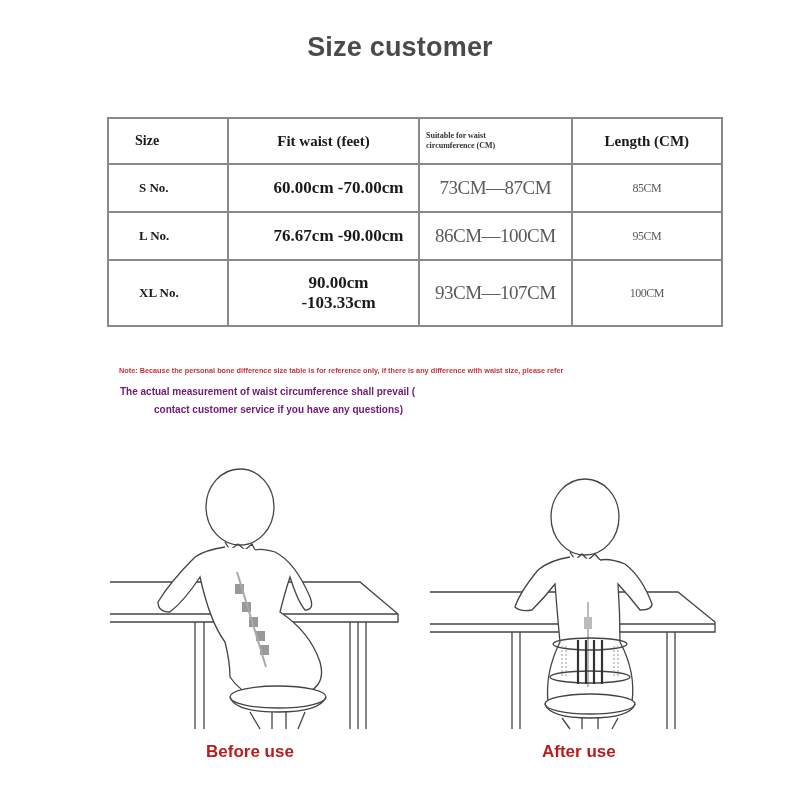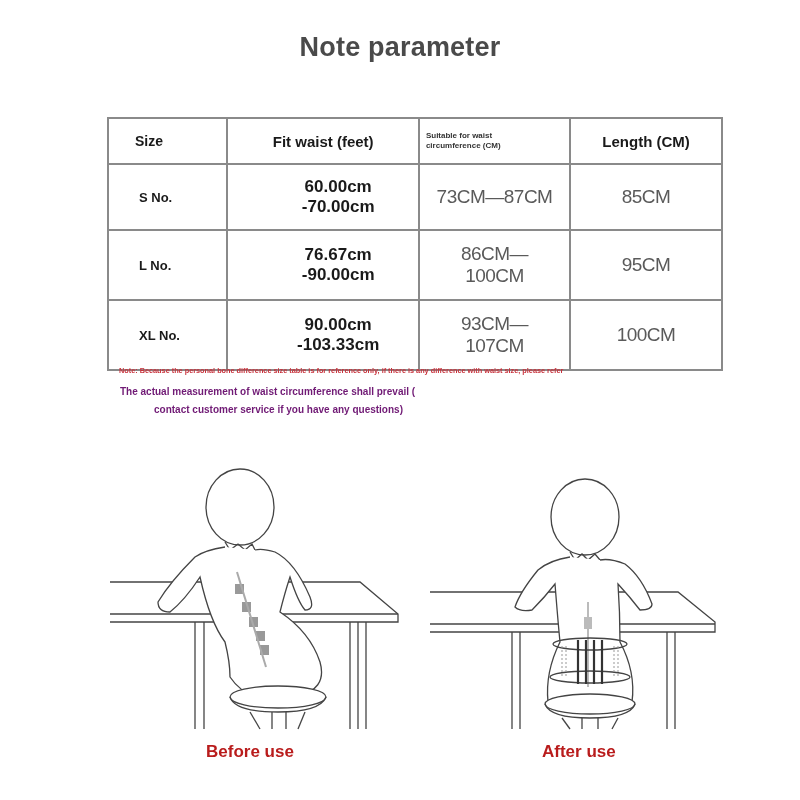--- a/index.html
+++ b/index.html
@@ -14,54 +14,55 @@
     }
     .size-table {
       position: absolute; left: 107px; top: 117px;
       border-collapse: collapse;
       width: 616px;
     }
     .size-table td, .size-table th {
       border: 2px solid #8a8a8a;
       padding: 12px; text-align: center; vertical-align: middle;
       color: #1a1a1a;
+      font-family: Liberation Serif, serif;
     }
     .size-table tr.hdr { height: 40px; }
     .size-table tr.row { height: 42px; }
     .c1 { width: 104px; }
     .c2 { width: 191px; }
     .c3 { width: 163px; }
     .c4 { width: 158px; margin-left: 36px; }
     .th-size { font-size: 14px; font-weight: bold; text-align: left !important; padding-left: 26px !important; }
     .th-fit { font-size: 15px; font-weight: bold; }
     .th-suit { font-size: 8px; font-weight: bold; text-align: left !important; padding-left: 6px !important; line-height: 10px; color: #333 !important; border-radius: 17px; }
     .th-len { font-size: 15px; font-weight: bold; }
     .td-size { font-size: 13px; font-weight: bold; text-align: left !important; padding-left: 30px !important; border-radius: 17px; }
     .td-fit { font-size: 17px; font-weight: bold; text-align: center; padding-left: 42px !important; }
     .td-suit { font-size: 19px; color: #5a5a5a !important; font-weight: normal; letter-spacing: -0.5px; }
-    .td-len { font-size: 19px; color: #5a5a5a !important; font-weight: normal; letter-spacing: -0.5px; }
+    .td-len { font-size: 12px; color: #5a5a5a !important; font-weight: normal; letter-spacing: -0.5px; }
     .note-small {
       position: absolute; left: 119px; top: 366px; width: 600px;
       font-size: 7.3px; font-weight: bold; color: #c8323c; white-space: nowrap;
     }
     .note-big {
       position: absolute; left: 120px; top: 383px; width: 600px;
       font-size: 10px; font-weight: bold; color: #701a75; line-height: 18px;
     }
     .note-big .l2 { padding-left: 34px; display: block; }
     .illus { position: absolute; top: 462px; width: 310px; height: 300px; }
     .illus svg { position: absolute; left: 0; top: 0; }
     .caption {
       position: absolute; top: 742px; font-size: 17px; font-weight: bold; color: #b91c1c;
     }
   </style>
 </head>
 <body>
 
-<div class="title">Note parameter</div>
+<div class="title">Size customer</div>
 
 <table class="size-table">
   <tbody>
       <tr class="hdr">
     <th class="c1 th-size">Size</th>
     <th class="c2 th-fit">Fit waist (feet)</th>
     <th class="c3 th-suit">
       <span>Suitable for waist</span><br>
       <span>circumference (CM)</span>
     </th>

